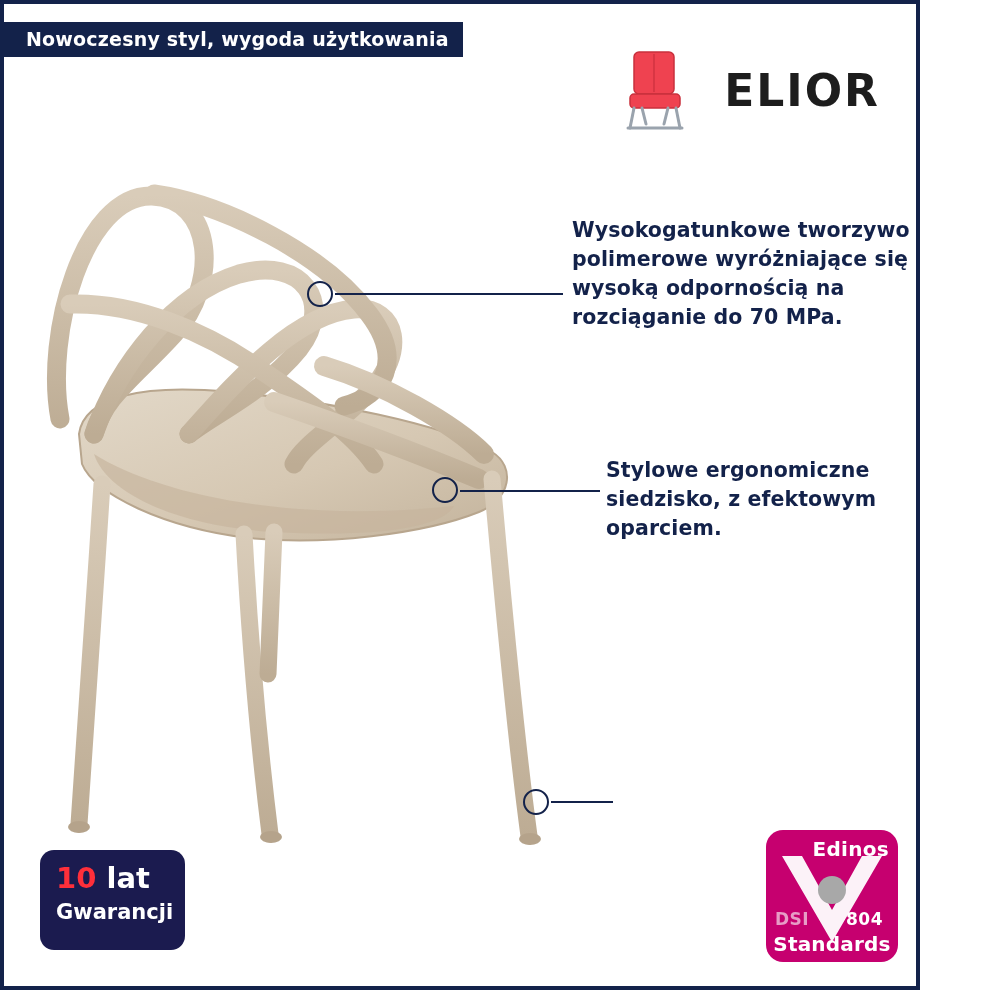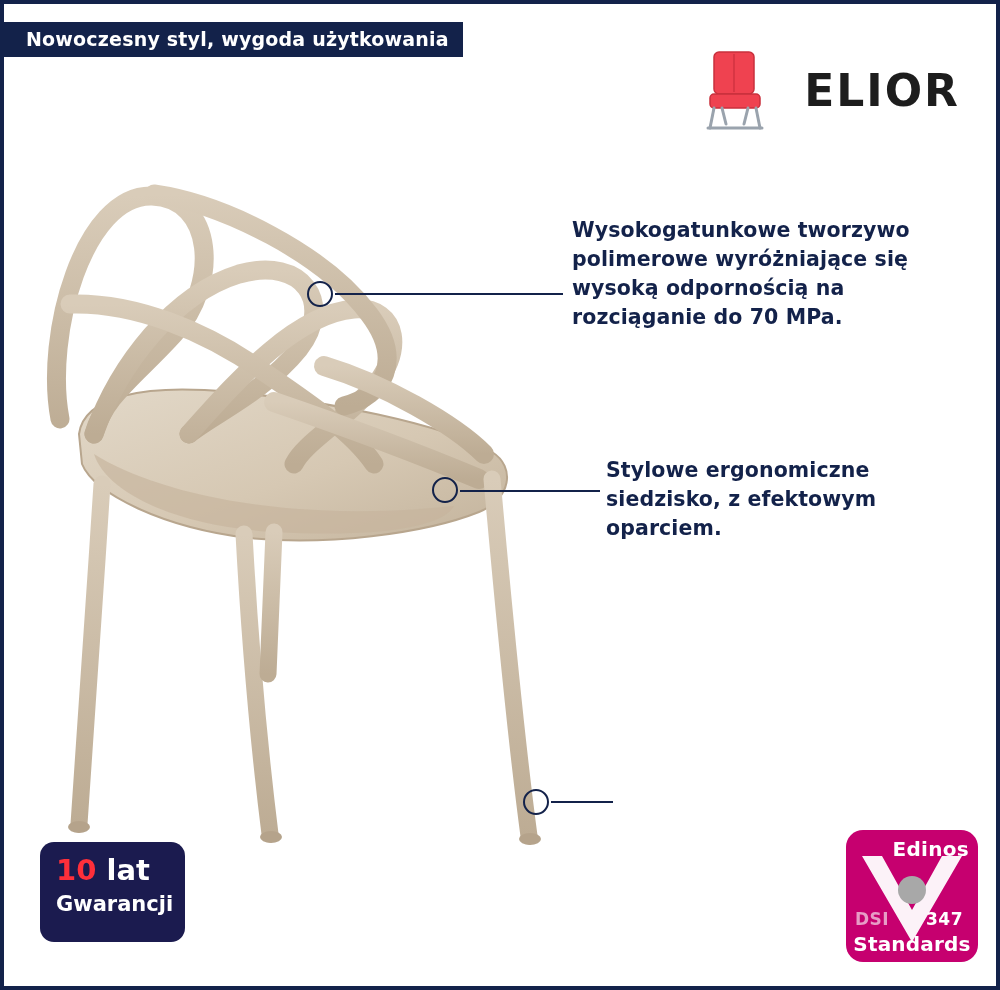--- a/index.html
+++ b/index.html
@@ -5,21 +5,21 @@
   html, body {
     margin: 0;
     padding: 0;
     background: #ffffff;
   }
   body {
     font-family: "DejaVu Sans", sans-serif;
   }
   #page {
     position: relative;
-    width: 1000px;
+    width: 920px;
     height: 990px;
     background: #ffffff;
     overflow: hidden;
     box-sizing: border-box;
     border: 4px solid #13224a;
   }
 
   
   #headline {
     position: absolute;
@@ -97,21 +97,21 @@
     background: #13224a;
   }
   #leader-1 { left: 331px; top: 289px; width: 228px; }
   #leader-2 { left: 456px; top: 486px; width: 140px; }
   #leader-3 { left: 547px; top: 797px; width: 62px; }
 
   
   #warranty {
     position: absolute;
     left: 36px;
-    bottom: 44px;
+    bottom: 36px;
     width: 145px;
     height: 100px;
     background: #1b1b4f;
     border-radius: 14px;
     color: #ffffff;
     box-sizing: border-box;
     padding: 14px 16px 0 16px;
   }
   #warranty-years {
     font-size: 29px;
@@ -274,17 +274,17 @@
     <div id="warranty-label">Gwarancji</div>
   </div>
 
   <div id="edinos">
     <svg id="edinos-check" width="132" height="132" viewBox="0 0 132 132" xmlns="http://www.w3.org/2000/svg">
       <path d="M16 26 L66 112 L116 26 L96 26 L66 80 L36 26 Z" fill="#ffffff" opacity="0.95"></path>
       <circle cx="66" cy="60" r="14" fill="#a8a8a8"></circle>
     </svg>
     <div id="edinos-name">Edinos</div>
     <div id="edinos-dsi">DSI</div>
-    <div id="edinos-num">347</div>
+    <div id="edinos-num">804</div>
     <div id="edinos-standards">Standards</div>
   </div>
 
 </div>
 
 </body></html>

